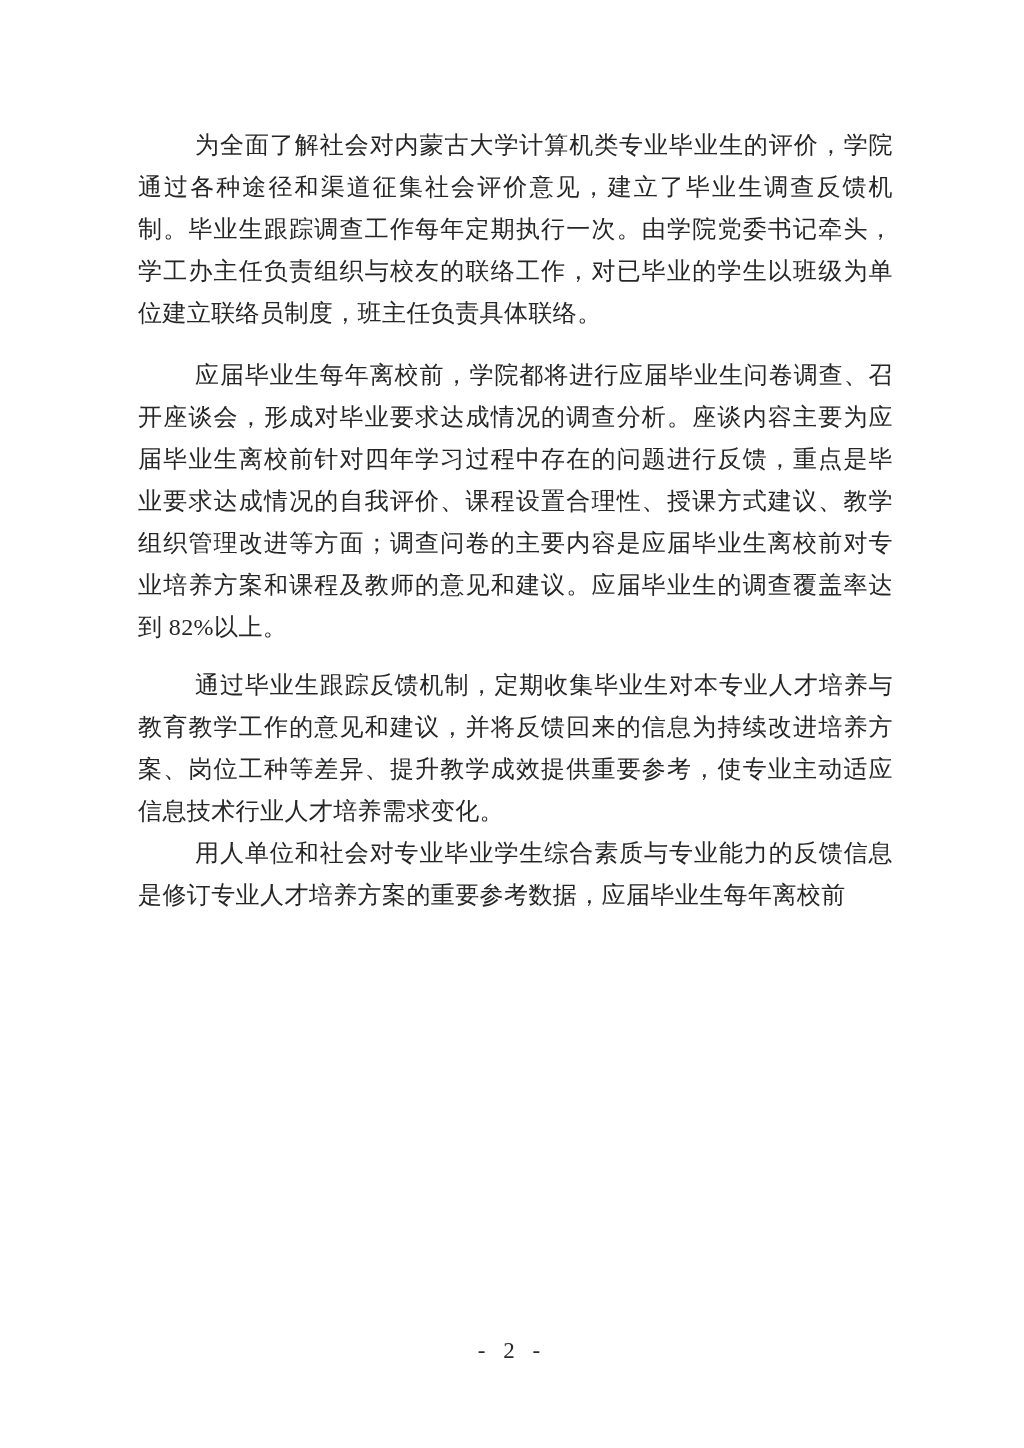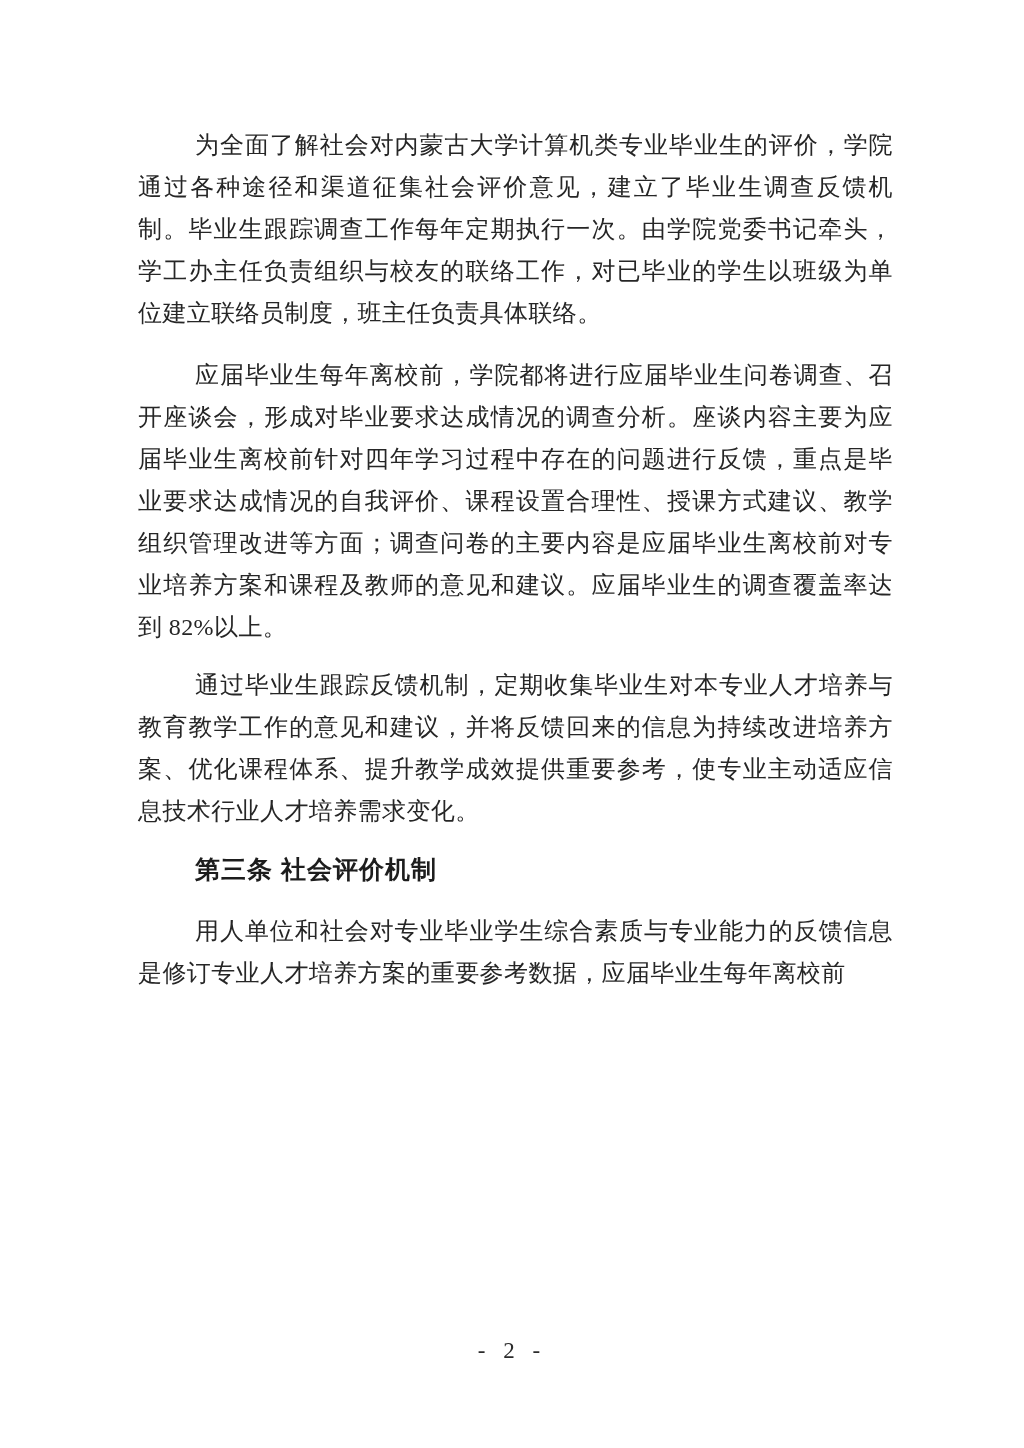--- a/index.html
+++ b/index.html
@@ -62,20 +62,19 @@
     color: #2b2b2b;
   }
 </style>
 </head>
 <body>
 
 <div class="page">
   <main class="content">
     <p class="para gap-after">为全面了解社会对内蒙古大学计算机类专业毕业生的评价，学院通过各种途径和渠道征集社会评价意见，建立了毕业生调查反馈机制。毕业生跟踪调查工作每年定期执行一次。由学院党委书记牵头，学工办主任负责组织与校友的联络工作，对已毕业的学生以班级为单位建立联络员制度，班主任负责具体联络。</p>
     <p class="para gap-after-sm">应届毕业生每年离校前，学院都将进行应届毕业生问卷调查、召开座谈会，形成对毕业要求达成情况的调查分析。座谈内容主要为应届毕业生离校前针对四年学习过程中存在的问题进行反馈，重点是毕业要求达成情况的自我评价、课程设置合理性、授课方式建议、教学组织管理改进等方面；调查问卷的主要内容是应届毕业生离校前对专业培养方案和课程及教师的意见和建议。应届毕业生的调查覆盖率达到 82%以上。</p>
-    <p class="para">通过毕业生跟踪反馈机制，定期收集毕业生对本专业人才培养与教育教学工作的意见和建议，并将反馈回来的信息为持续改进培养方案、优化课程体系、提升教学成效提供重要参考，使专业主动适应信息技术行业人才培养需求变化。</p>
-    <h2 class="heading">第三条 社会评价机制</h2>
+    <p class="para">通过毕业生跟踪反馈机制，定期收集毕业生对本专业人才培养与教育教学工作的意见和建议，并将反馈回来的信息为持续改进培养方案、岗位工种等差异、提升教学成效提供重要参考，使专业主动适应信息技术行业人才培养需求变化。</p>
     <p class="para">用人单位和社会对专业毕业学生综合素质与专业能力的反馈信息是修订专业人才培养方案的重要参考数据，应届毕业生每年离校前</p>
   </main>
   <footer class="footer">
     <span class="page-number">- 2 -</span>
   </footer>
 </div>
 
 </body></html>

